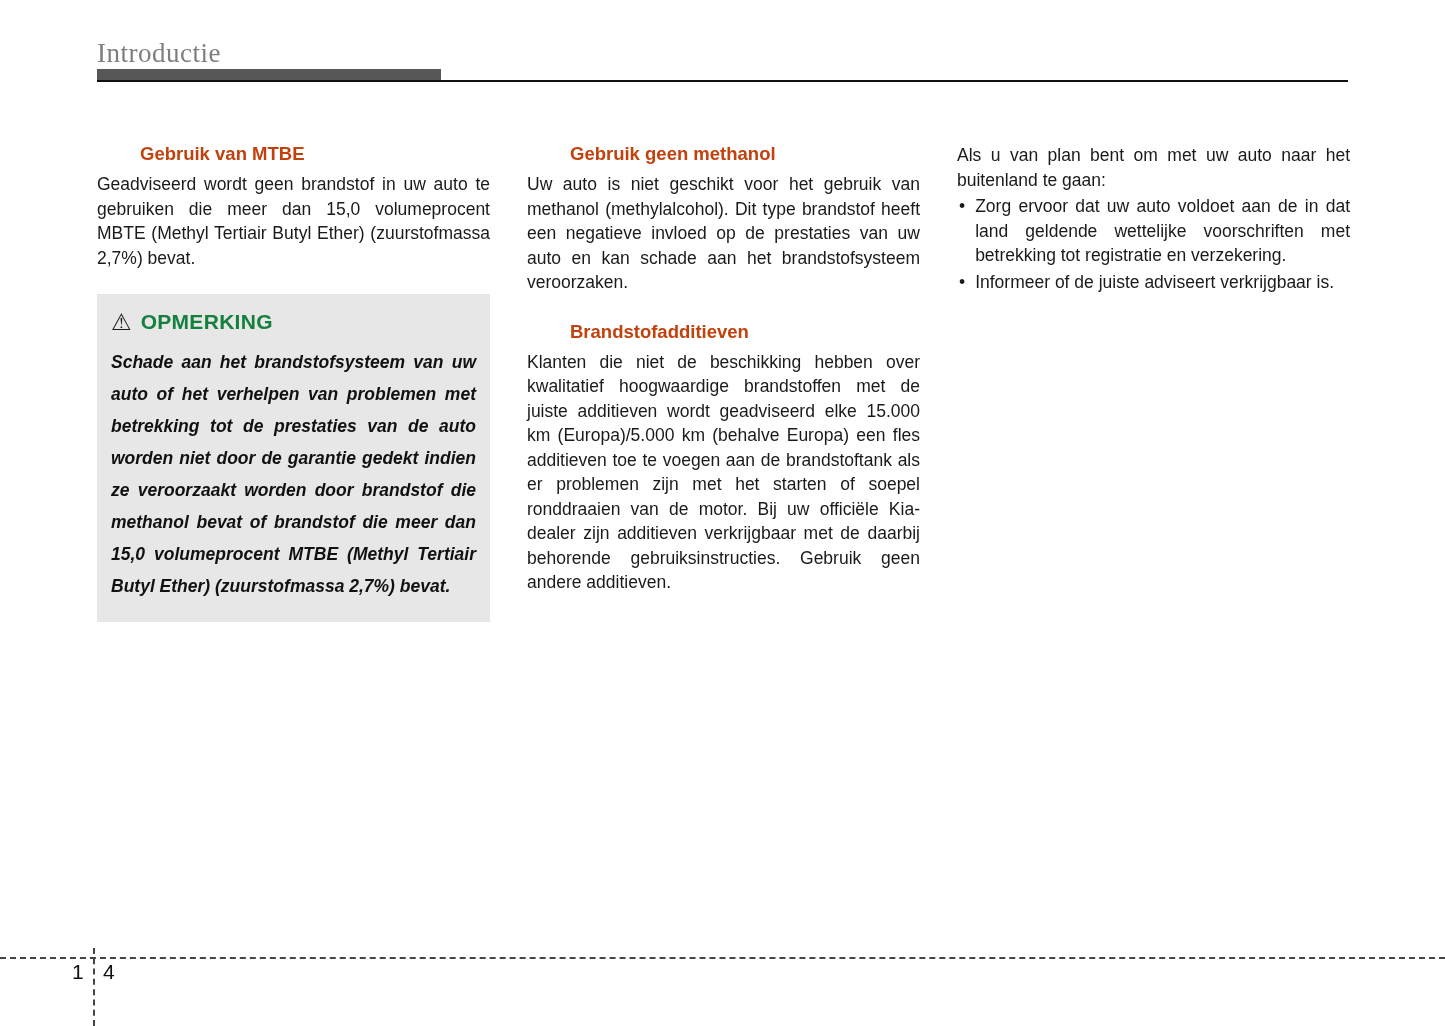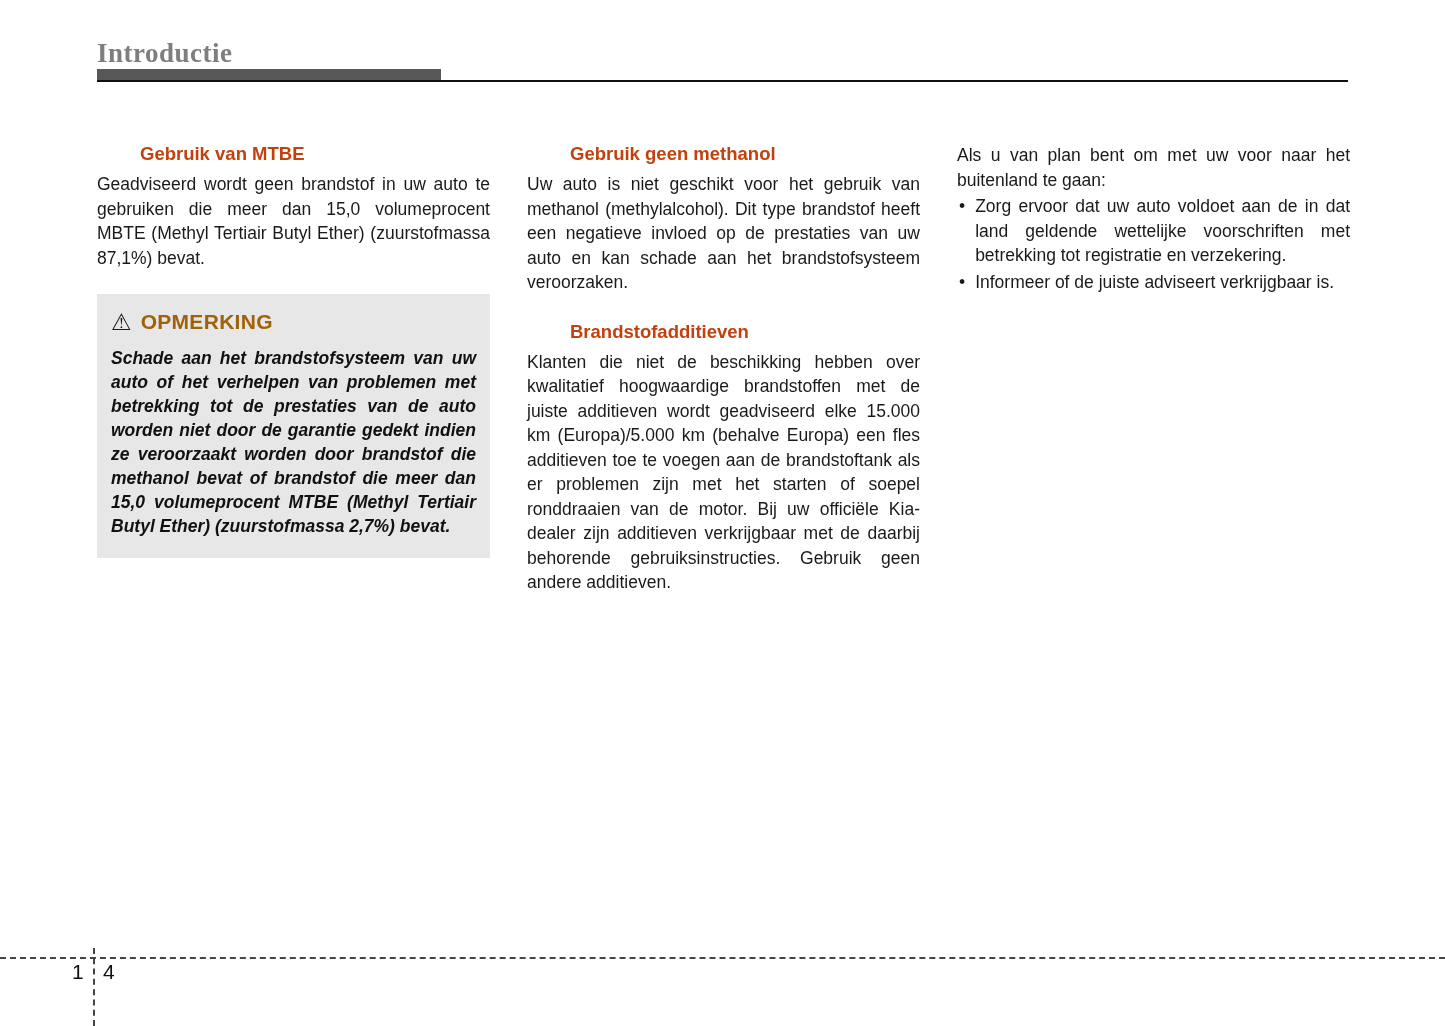--- a/index.html
+++ b/index.html
@@ -15,21 +15,21 @@
   
   .header {
     position: absolute;
     left: 97px;
     top: 38px;
     width: 1251px;
   }
   .page-title {
     font-family: "Liberation Serif", serif;
     font-size: 27px;
-    font-weight: bold;
+    font-weight: normal;
     color: #7e7e7e;
     letter-spacing: 0.5px;
     margin-bottom: 2px;
   }
   .title-rule {
     position: relative;
     height: 11px;
     border-bottom: 2px solid #111111;
   }
   .title-rule .thick-bar {
@@ -82,28 +82,28 @@
     margin-bottom: 12px;
   }
   .warning-glyph {
     font-size: 23px;
     line-height: 1;
     color: #1a1a1a;
   }
   .note-title {
     font-size: 21px;
     font-weight: bold;
-    color: #a16207;
+    color: #15803d;
     letter-spacing: 0.3px;
   }
   .note-body {
     font-size: 17.5px;
     font-weight: bold;
     font-style: italic;
-    line-height: 24px;
+    line-height: 32px;
     text-align: justify;
     color: #111111;
   }
 
   
   .bullet-list { margin-top: 2px; }
   .bullet-item {
     display: flex;
     gap: 10px;
     margin-bottom: 2px;
@@ -152,41 +152,41 @@
   <div class="page-title">Introductie</div>
   <div class="title-rule">
     <div class="thick-bar"></div>
   </div>
 </div>
 
 <div class="columns">
 
   <div class="col">
     <div class="section-heading">Gebruik van MTBE</div>
-    <p class="para">Geadviseerd wordt geen brandstof in uw auto te gebruiken die meer dan 15,0 volumeprocent MBTE (Methyl Tertiair Butyl Ether) (zuurstofmassa 87,1%) bevat.</p>
+    <p class="para">Geadviseerd wordt geen brandstof in uw auto te gebruiken die meer dan 15,0 volumeprocent MBTE (Methyl Tertiair Butyl Ether) (zuurstofmassa 2,7%) bevat.</p>
 
     <div class="note-box">
       <div class="note-title-row">
         <span class="warning-glyph">⚠</span>
         <span class="note-title">OPMERKING</span>
       </div>
       <div class="note-body">Schade aan het brandstofsysteem van uw auto of het verhelpen van problemen met betrekking tot de prestaties van de auto worden niet door de garantie gedekt indien ze veroorzaakt worden door brandstof die methanol bevat of brandstof die meer dan 15,0 volumeprocent MTBE (Methyl Tertiair Butyl Ether) (zuurstofmassa 2,7%) bevat.</div>
     </div>
   </div>
 
   <div class="col">
     <div class="section-heading">Gebruik geen methanol</div>
     <p class="para">Uw auto is niet geschikt voor het gebruik van methanol (methylalcohol). Dit type brandstof heeft een negatieve invloed op de prestaties van uw auto en kan schade aan het brandstofsysteem veroorzaken.</p>
 
     <div class="section-heading spaced">Brandstofadditieven</div>
     <p class="para">Klanten die niet de beschikking hebben over kwalitatief hoogwaardige brandstoffen met de juiste additieven wordt geadviseerd elke 15.000 km (Europa)/5.000 km (behalve Europa) een fles additieven toe te voegen aan de brandstoftank als er problemen zijn met het starten of soepel ronddraaien van de motor. Bij uw officiële Kia-dealer zijn additieven verkrijgbaar met de daarbij behorende gebruiksinstructies. Gebruik geen andere additieven.</p>
   </div>
 
   <div class="col">
-    <p class="para">Als u van plan bent om met uw voor naar het buitenland te gaan:</p>
+    <p class="para">Als u van plan bent om met uw auto naar het buitenland te gaan:</p>
 
     <div class="bullet-list">
       <div class="bullet-item">
         <span class="bullet-marker">•</span>
         <span class="bullet-text">Zorg ervoor dat uw auto voldoet aan de in dat land geldende wettelijke voorschriften met betrekking tot registratie en verzekering.</span>
       </div>
       <div class="bullet-item">
         <span class="bullet-marker">•</span>
         <span class="bullet-text">Informeer of de juiste adviseert verkrijgbaar is.</span>
       </div>

